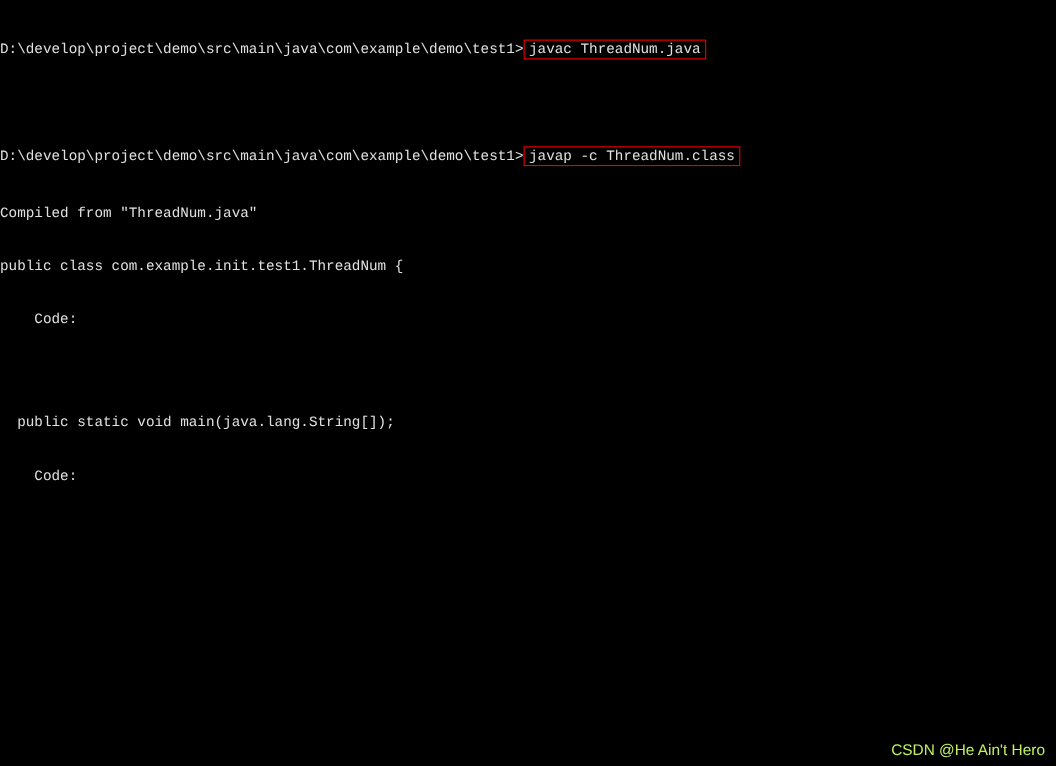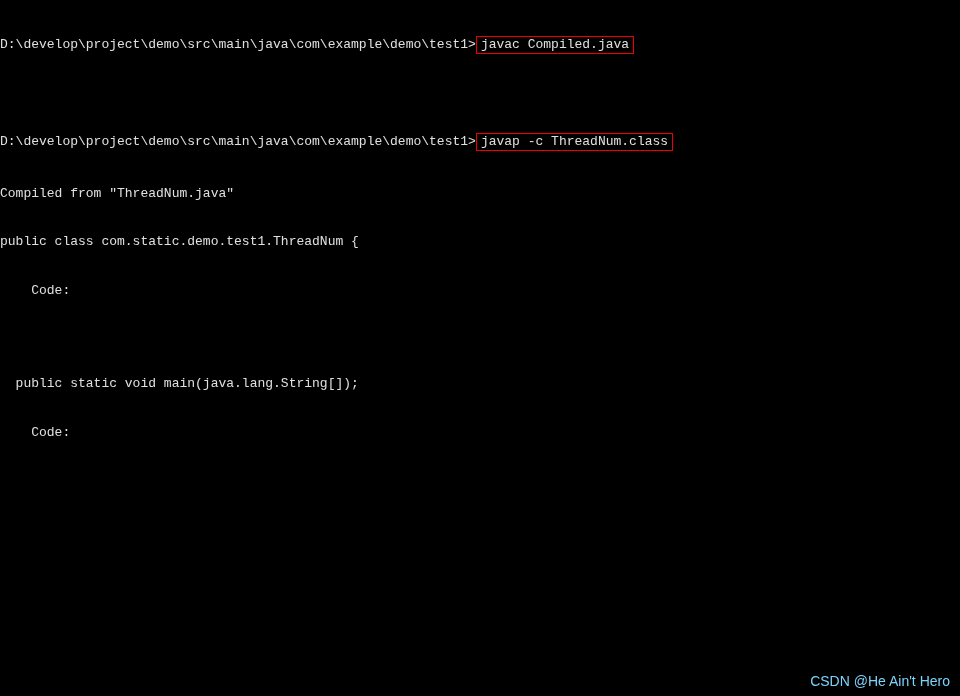--- a/index.html
+++ b/index.html
@@ -46,41 +46,41 @@
       display: flex;
     }
     .annotation-left {
       width: 350px;
       flex-shrink: 0;
     }
     .watermark {
       position: absolute;
       bottom: 6px;
       right: 10px;
-      color: #7dd3fc;
+      color: #bef264;
       font-size: 14px;
       font-family: sans-serif;
     }
     .spacer {
       height: 12px;
     }
   </style>
 </head>
 <body>
 
 <div class="terminal">
   <div class="prompt-line">
-    <span class="prompt">D:\develop\project\demo\src\main\java\com\example\demo\test1&gt;</span><span class="red-box">javac Compiled.java</span>
+    <span class="prompt">D:\develop\project\demo\src\main\java\com\example\demo\test1&gt;</span><span class="red-box">javac ThreadNum.java</span>
   </div>
   <div class="spacer"></div>
   <div class="prompt-line">
     <span class="prompt">D:\develop\project\demo\src\main\java\com\example\demo\test1&gt;</span><span class="red-box">javap -c ThreadNum.class</span>
   </div>
   <div class="white">Compiled from "ThreadNum.java"</div>
-  <div class="white">public class com.static.demo.test1.ThreadNum {</div>
+  <div class="white">public class com.example.init.test1.ThreadNum {</div>
   <div class="white">    Code:</div>
   <div class="spacer"></div>
   <div class="white">  public static void main(java.lang.String[]);</div>
   <div class="white">    Code:</div>
   
   
   
   
   
   

